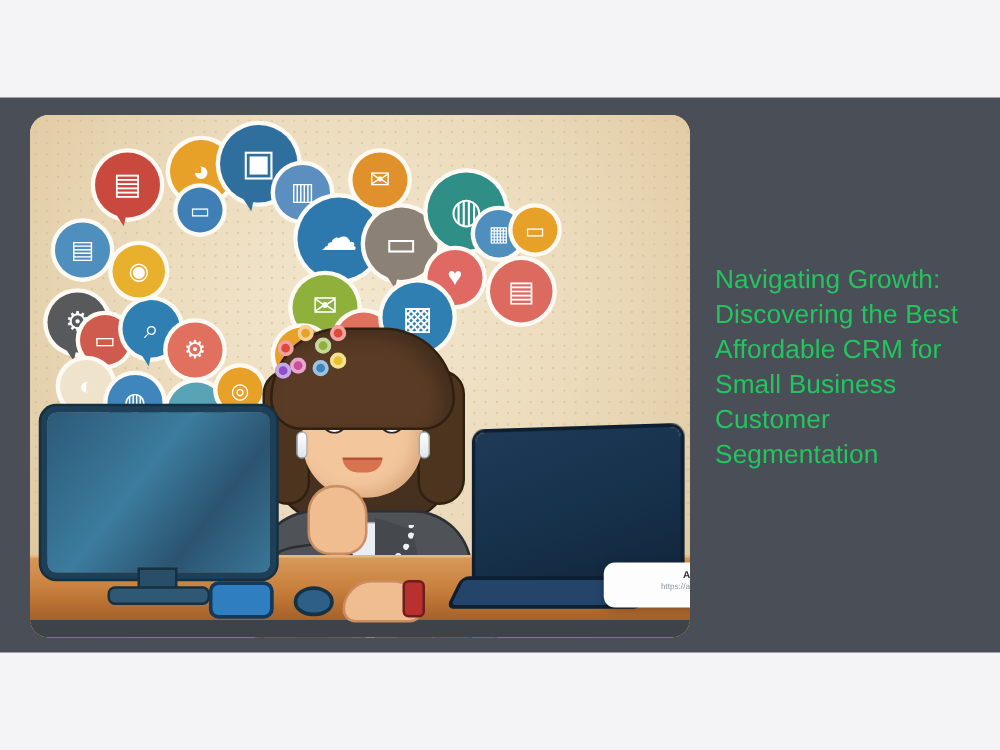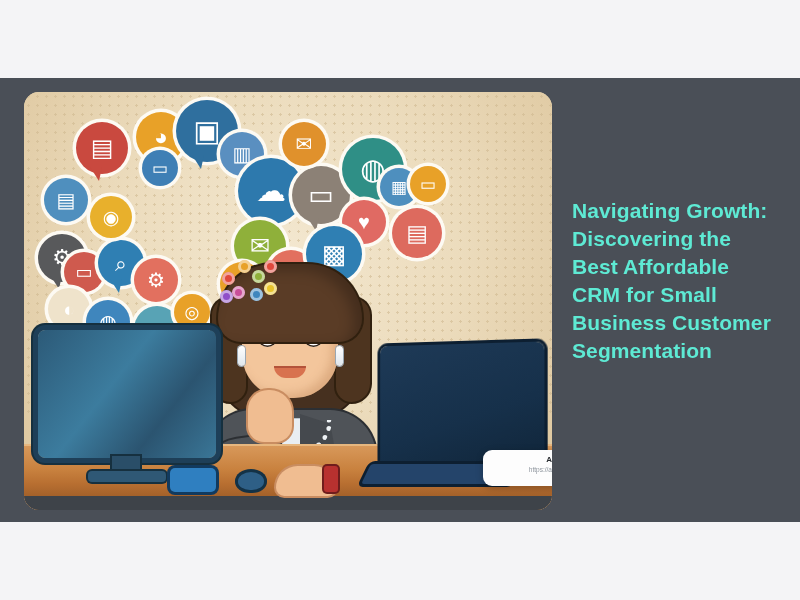--- a/index.html
+++ b/index.html
@@ -186,24 +186,24 @@
     background: #fdfdfd; border-radius: 9px;
     box-shadow: 0 2px 7px rgba(0,0,0,.26);
     padding: 5px 9px 0 9px; box-sizing: border-box;
     text-align: right; overflow: hidden;
   }
   .wm-name { font-size: 8px; font-weight: bold; color: #2a2d31; letter-spacing: .2px; }
   .wm-url  { font-size: 6.5px; color: #8d949c; margin-top: 2px; }
 
   
   .title {
-    position: absolute; left: 572px; top: 105px;
+    position: absolute; left: 572px; top: 118px;
     width: 206px;
-    color: #5eead4;
-    font-size: 21px; font-weight: bold; line-height: 28px;
+    color: #22c55e;
+    font-size: 21px; font-weight: normal; line-height: 28px;
     letter-spacing: .1px;
   }
 </style>
 </head>
 <body>
 
 <div id="stage">
 
   <div class="panel">
 

